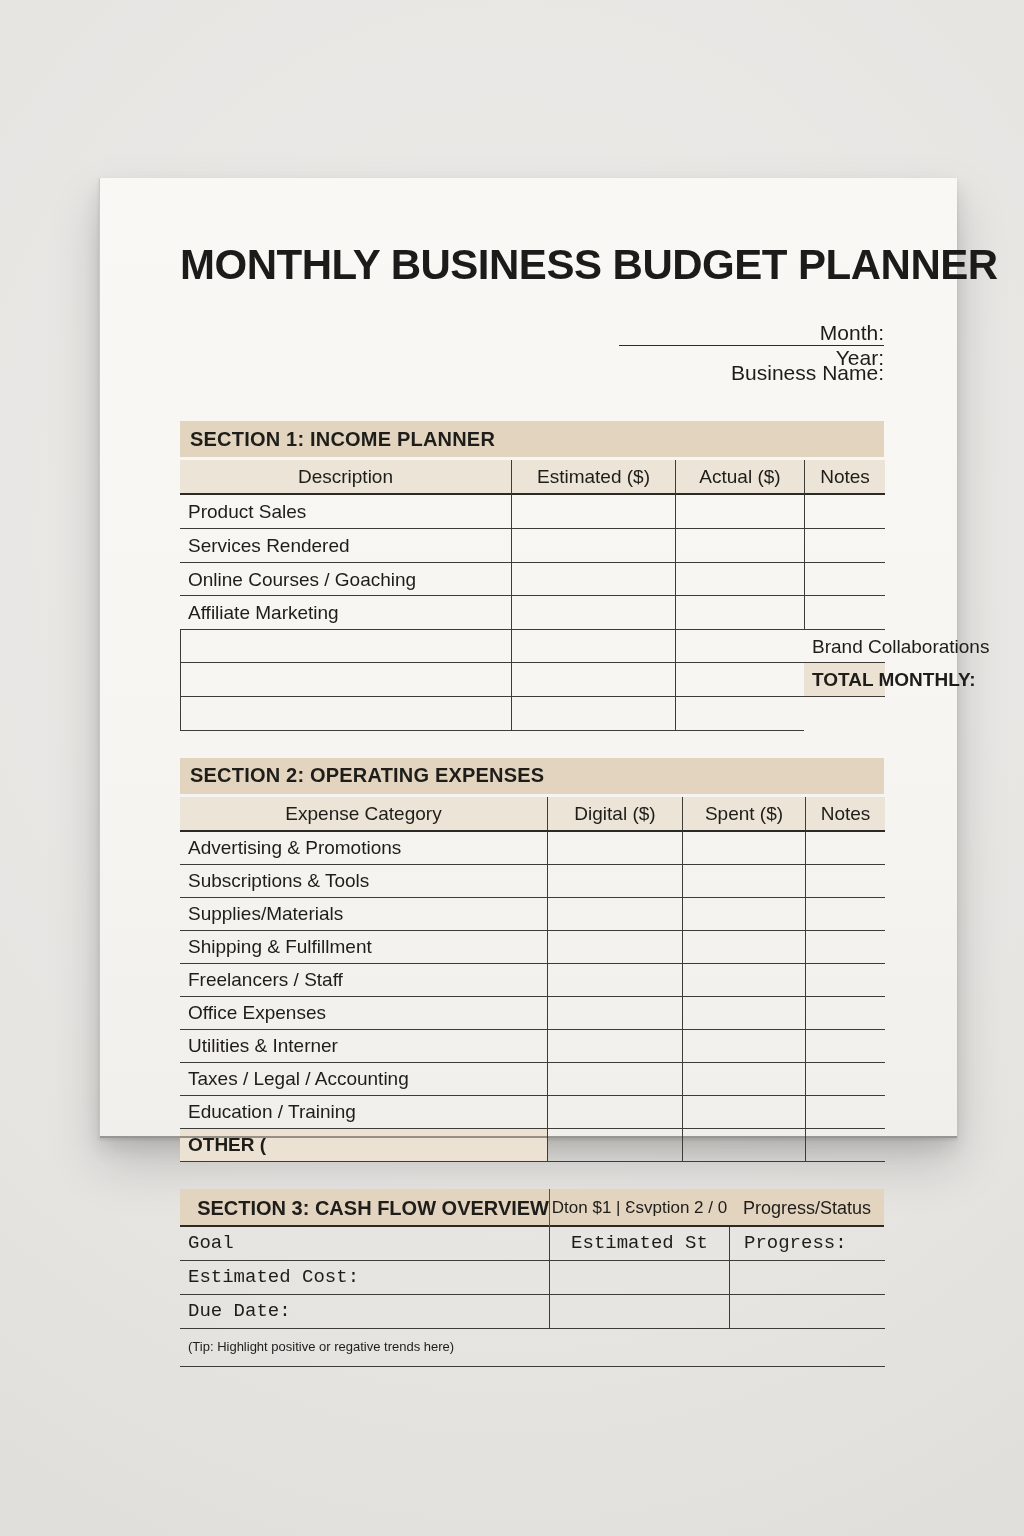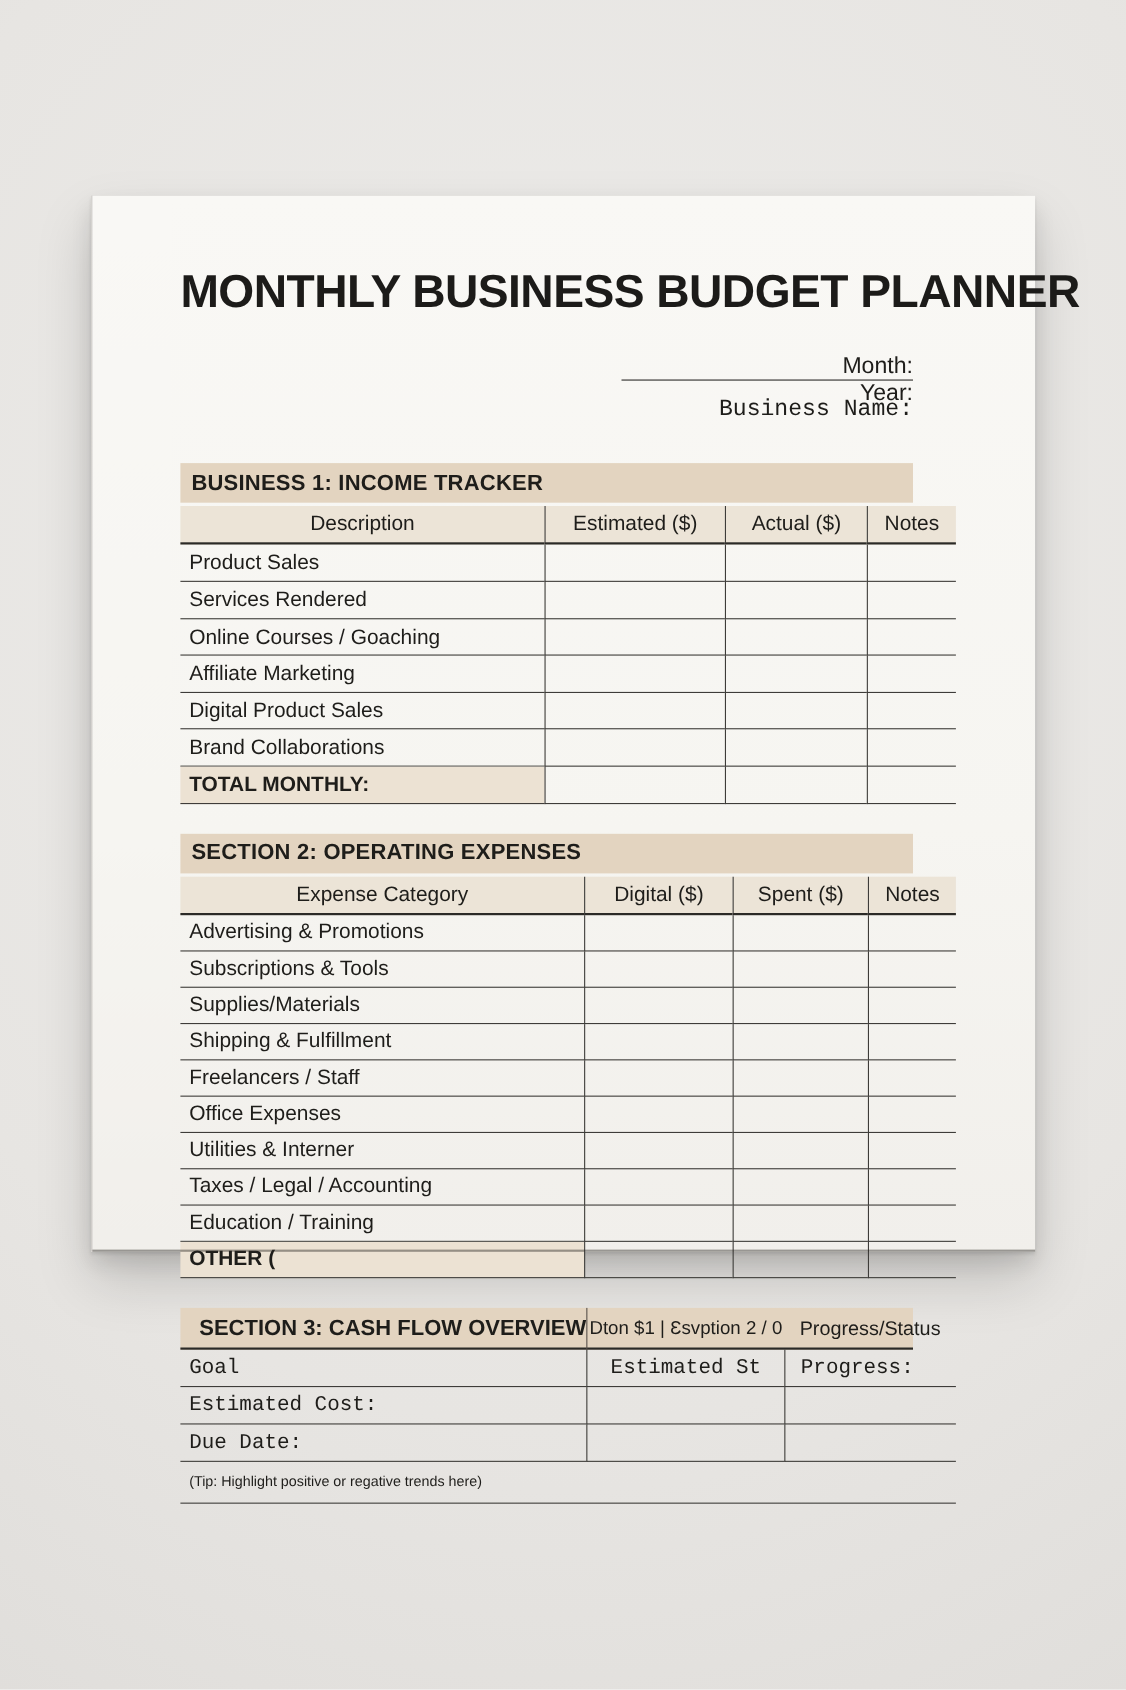--- a/index.html
+++ b/index.html
@@ -7,37 +7,37 @@
     --cellbg:#ece2d3; --line:#3e3c39; --ink:#1e1d1a;
   }
   *{box-sizing:border-box;}
   html,body{margin:0;padding:0;}
   body{
     width:1024px;height:1536px;position:relative;overflow:hidden;
     background:radial-gradient(120% 90% at 50% 35%, #edecea 0%, #e7e5e2 55%, #dcdad7 100%);
     font-family:"Liberation Sans", sans-serif;color:var(--ink);
   }
   .paper{
-    position:absolute;left:83px;top:178px;width:858px;height:960px;
-    padding:0 111px 0 80px;
+    position:absolute;left:99px;top:178px;width:858px;height:960px;
+    padding:0 73px 0 80px;
     background:linear-gradient(180deg,#f9f8f5 0%,#f6f5f1 60%,#f1efeb 100%);
     box-shadow:0 2px 3px rgba(0,0,0,.10), 0 10px 18px rgba(0,0,0,.10), 0 26px 48px rgba(0,0,0,.17);
     border-left:1px solid rgba(70,65,60,.25);
   }
   .paper::after{
     content:"";position:absolute;left:0;right:0;bottom:0;height:2px;
     background:rgba(45,42,38,.45);
   }
   h1.title{
     margin:64px 0 0;font-size:42px;line-height:1.08;font-weight:700;
     letter-spacing:-.5px;white-space:nowrap;color:#1c1b19;
   }
   .fieldrow{display:flex;align-items:flex-end;height:30px;font-size:21px;flex-direction:column;}
   .fr1{margin-top:34px;}
-  .fr2{margin-top:10px;font-family:Liberation Mono, monospace;}
+  .fr2{margin-top:10px;}
   .flabel{white-space:nowrap;}
   .ul{border-bottom:1.7px solid #2c2b28;height:24px;display:inline-block;}
   .ul-month{width:265px;margin-left:6px;}
   .ylabel{margin-left:55px;}
   .ul-year{flex:1;margin-left:6px;}
   .ul-biz{flex:1;margin-left:6px;}
 
   .bar{
     background:var(--bar);height:36px;display:flex;align-items:center;
     font-weight:700;font-size:20px;padding-left:10px;letter-spacing:.2px;
@@ -88,21 +88,21 @@
     <span class="flabel ylabel">Year:</span>
     <span class="ul ul-year"></span>
   </div>
 
   <div class="fieldrow fr2">
     <span class="flabel">Business Name:</span>
     <span class="ul ul-biz"></span>
   </div>
 
   <div class="bar m-s1">
-    <span>BUSINESS 1: INCOME TRACKER</span>
+    <span>SECTION 1: INCOME PLANNER</span>
   </div>
   <div class="tbl t1">
     <div class="hcell">Description</div>
     <div class="hcell vl">Estimated ($)</div>
     <div class="hcell vl">Actual ($)</div>
     <div class="hcell vl">Notes</div>
 
     <div class="cell lbl">Product Sales</div>
     <div class="cell vl"></div>
     <div class="cell vl"></div>
@@ -116,21 +116,20 @@
     <div class="cell lbl">Online Courses / Goaching</div>
     <div class="cell vl"></div>
     <div class="cell vl"></div>
     <div class="cell vl"></div>
 
     <div class="cell lbl">Affiliate Marketing</div>
     <div class="cell vl"></div>
     <div class="cell vl"></div>
     <div class="cell vl"></div>
 
-    <div class="cell lbl">Digital Product Sales</div>
     <div class="cell vl"></div>
     <div class="cell vl"></div>
     <div class="cell vl"></div>
 
     <div class="cell lbl">Brand Collaborations</div>
     <div class="cell vl"></div>
     <div class="cell vl"></div>
     <div class="cell vl"></div>
 
     <div class="cell lbl bold bgc">TOTAL MONTHLY:</div>

